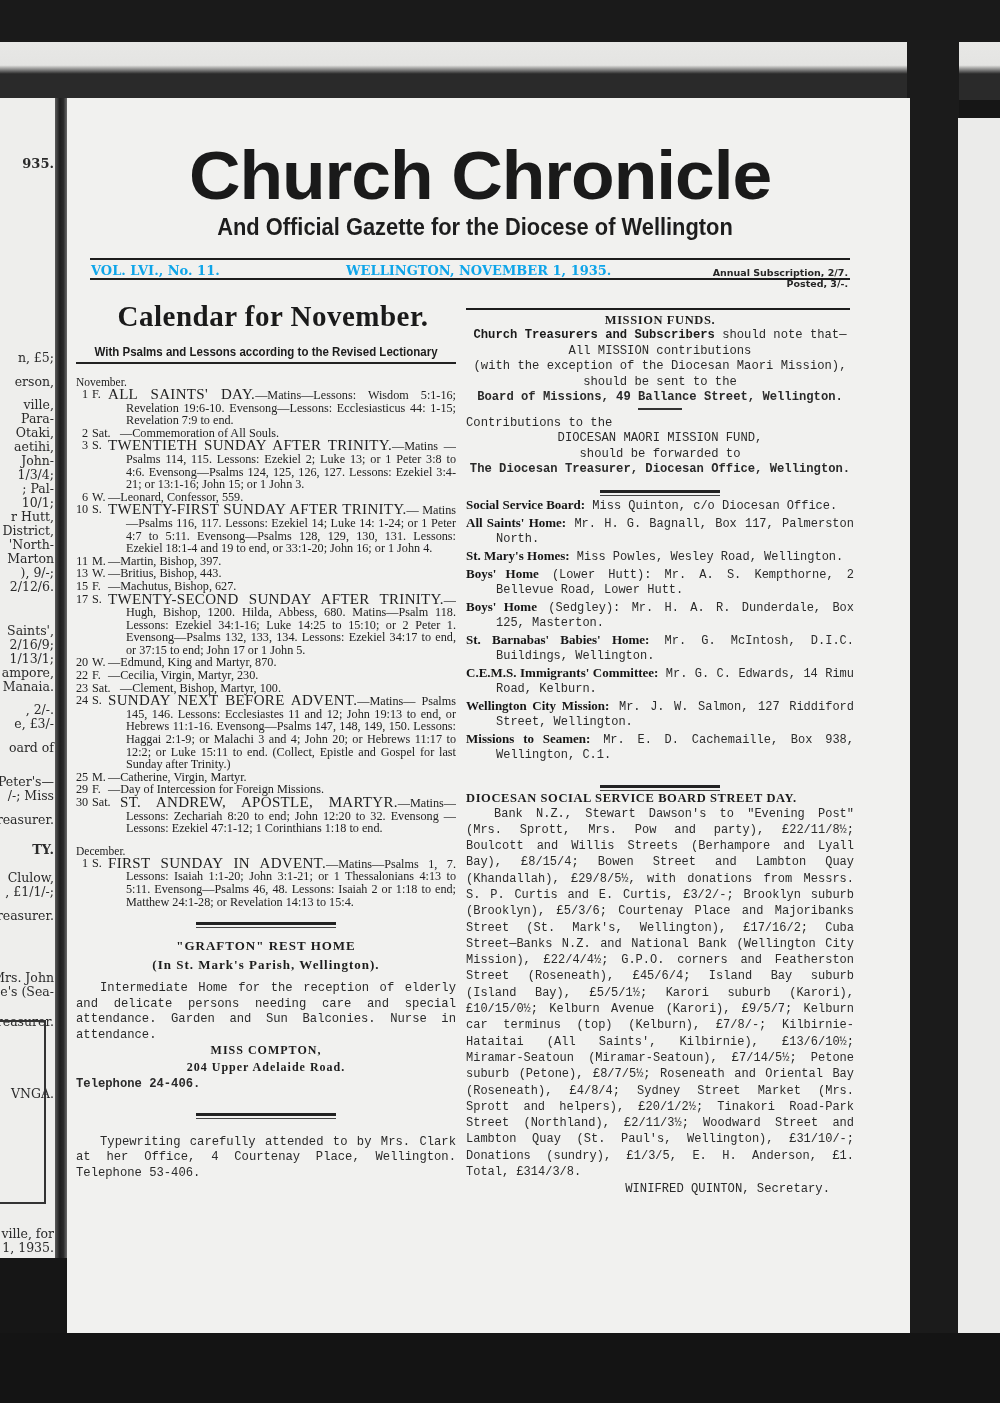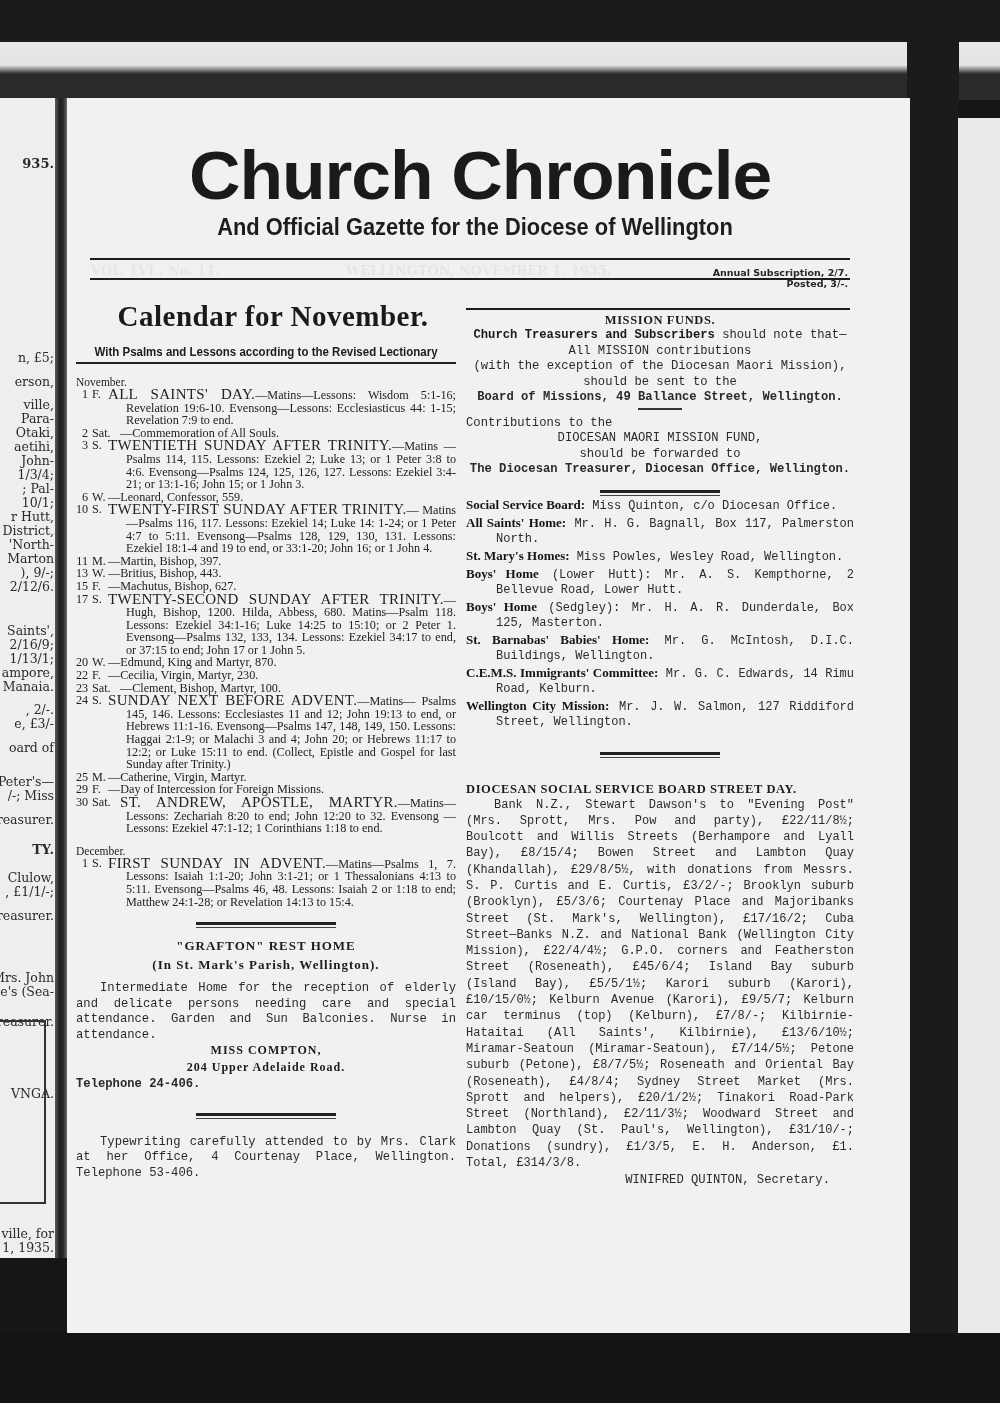--- a/index.html
+++ b/index.html
@@ -42,21 +42,21 @@
       font-family: "Liberation Sans", sans-serif; font-size: 68px; font-weight: bold;
       letter-spacing: -1px; color: #1a1a1a; transform: scaleX(1.05);
     }
     .masthead-sub {
       position: absolute; left: 140px; top: 214px; width: 670px; text-align: center;
       font-family: "Liberation Sans", sans-serif; font-size: 23px; font-weight: bold;
       color: #1d1d1d; transform: scaleX(0.95);
     }
     .rule { position: absolute; background: #1d1d1d; }
     .dateline { position: absolute; top: 263px; font-size: 13px; font-weight: bold;
-      font-family: "DejaVu Serif", serif; color: #e5e5e5; white-space: nowrap; }
+      font-family: "DejaVu Serif", serif; color: #0ea5e9; white-space: nowrap; }
     .subscription { position: absolute; left: 708px; top: 267px; font-size: 9.5px; line-height: 11px;
       font-family: "DejaVu Sans", sans-serif; font-weight: bold; text-align: right; width: 140px; color: #262626; }
 
     .col-left { position: absolute; left: 76px; top: 300px; width: 380px; }
     .col-right { position: absolute; left: 466px; top: 305px; width: 388px; }
 
     .cal-title { text-align: center; font-size: 29px; font-weight: bold; font-family: "Liberation Serif", serif;
       letter-spacing: 0.5px; margin-left: 14px; color: #1a1a1a; }
     .cal-sub { text-align: center; font-family: "Liberation Sans", sans-serif; font-weight: bold;
       font-size: 12.5px; margin-top: 12px; transform: scaleX(0.92); white-space: nowrap; }
@@ -221,23 +221,24 @@
 
   <div id="tr-list">
       <div class="tr-row"><b>Social Service Board:</b><span> Miss Quinton, c/o Diocesan Office.</span></div>
       <div class="tr-row"><b>All Saints' Home:</b><span> Mr. H. G. Bagnall, Box 117, Palmerston North.</span></div>
       <div class="tr-row"><b>St. Mary's Homes:</b><span> Miss Powles, Wesley Road, Wellington.</span></div>
       <div class="tr-row"><b>Boys' Home</b><span> (Lower Hutt): Mr. A. S. Kempthorne, 2 Bellevue Road, Lower Hutt.</span></div>
       <div class="tr-row"><b>Boys' Home</b><span> (Sedgley): Mr. H. A. R. Dunderdale, Box 125, Masterton.</span></div>
       <div class="tr-row"><b>St. Barnabas' Babies' Home:</b><span> Mr. G. McIntosh, D.I.C. Buildings, Wellington.</span></div>
       <div class="tr-row"><b>C.E.M.S. Immigrants' Committee:</b><span> Mr. G. C. Edwards, 14 Rimu Road, Kelburn.</span></div>
       <div class="tr-row"><b>Wellington City Mission:</b><span> Mr. J. W. Salmon, 127 Riddiford Street, Wellington.</span></div>
+      <div class="tr-row"><b>Missions to Seamen:</b><span> Mr. E. D. Cachemaille, Box 938, Wellington, C.1.</span></div>
     </div>
 
   <div class="short-rule" style="margin-top:22px; width:120px;">
       <div class="a"></div>
       <div class="b"></div>
     </div>
 
-  <div class="sec-h" style="margin-top:24px; text-align:left; white-space:nowrap;">DIOCESAN SOCIAL SERVICE BOARD STREET DAY.</div>
+  <div class="sec-h" style="margin-top:0; text-align:left; white-space:nowrap;">DIOCESAN SOCIAL SERVICE BOARD STREET DAY.</div>
   <div class="street-p">Bank N.Z., Stewart Dawson's to "Evening Post" (Mrs. Sprott, Mrs. Pow and party), £22/11/8½; Boulcott and Willis Streets (Berhampore and Lyall Bay), £8/15/4; Bowen Street and Lambton Quay (Khandallah), £29/8/5½, with donations from Messrs. S. P. Curtis and E. Curtis, £3/2/-; Brooklyn suburb (Brooklyn), £5/3/6; Courtenay Place and Majoribanks Street (St. Mark's, Wellington), £17/16/2; Cuba Street—Banks N.Z. and National Bank (Wellington City Mission), £22/4/4½; G.P.O. corners and Featherston Street (Roseneath), £45/6/4; Island Bay suburb (Island Bay), £5/5/1½; Karori suburb (Karori), £10/15/0½; Kelburn Avenue (Karori), £9/5/7; Kelburn car terminus (top) (Kelburn), £7/8/-; Kilbirnie-Hataitai (All Saints', Kilbirnie), £13/6/10½; Miramar-Seatoun (Miramar-Seatoun), £7/14/5½; Petone suburb (Petone), £8/7/5½; Roseneath and Oriental Bay (Roseneath), £4/8/4; Sydney Street Market (Mrs. Sprott and helpers), £20/1/2½; Tinakori Road-Park Street (Northland), £2/11/3½; Woodward Street and Lambton Quay (St. Paul's, Wellington), £31/10/-; Donations (sundry), £1/3/5, E. H. Anderson, £1. Total, £314/3/8.</div>
   <div class="typed" style="text-align:right; margin-top:2px; padding-right:24px;">WINIFRED QUINTON, Secretary.</div>
 </div>
 
 </body></html>

